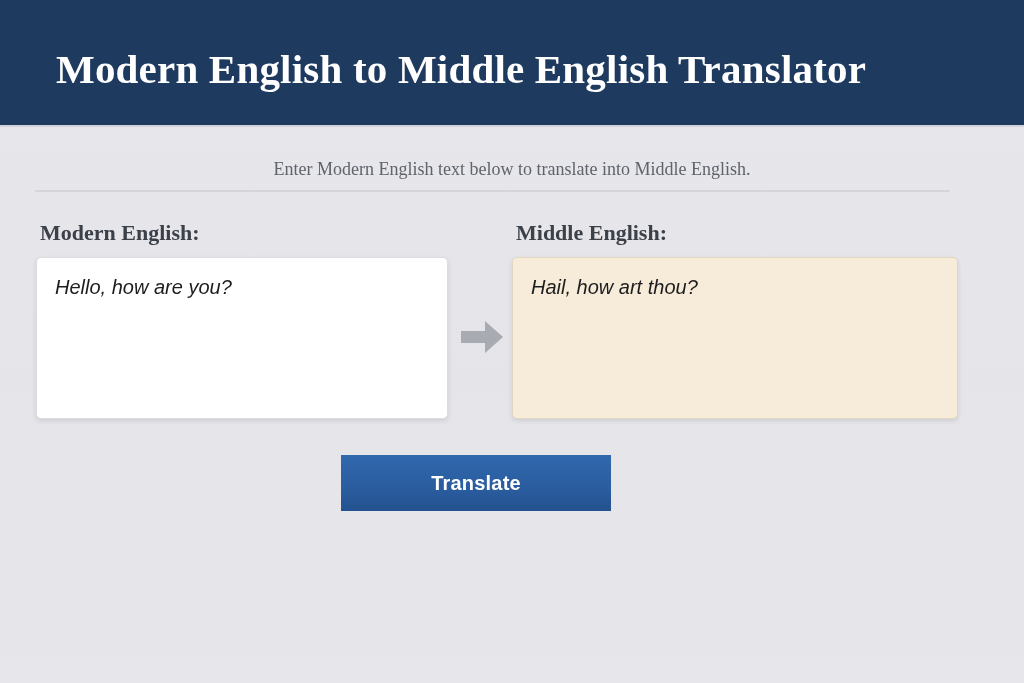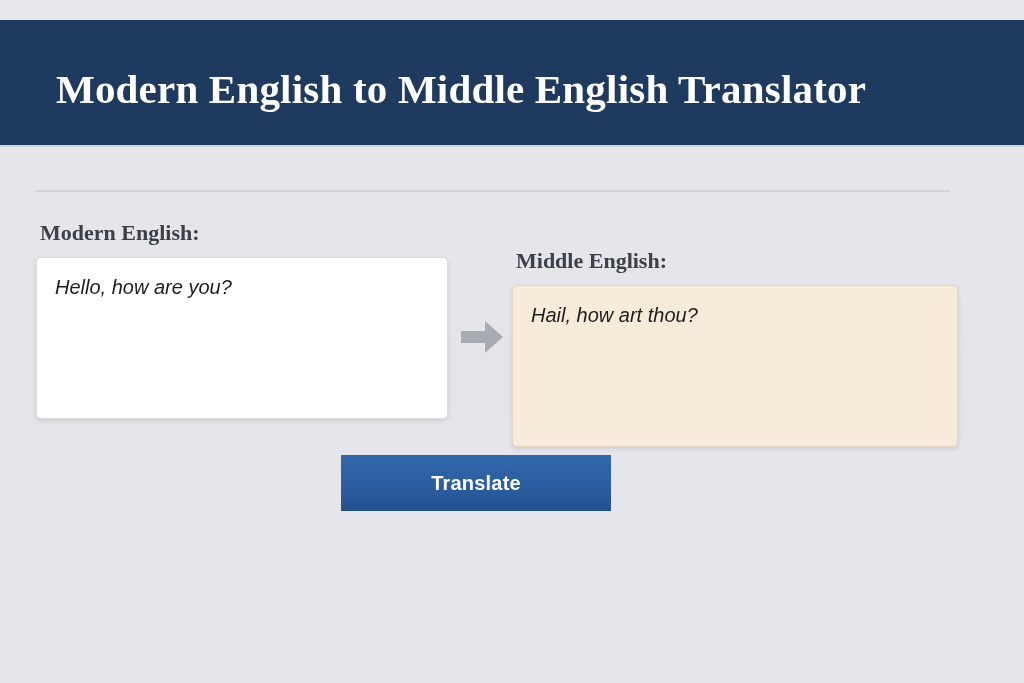--- a/index.html
+++ b/index.html
@@ -25,21 +25,20 @@
   .header {
     position: absolute;
     left: 0;
     top: 0;
     width: 1024px;
     height: 127px;
     background: #1f3a5f;
     border-bottom: 2px solid #cfd2d8;
     box-sizing: border-box;
     overflow: hidden;
-    margin-top: 20px;
   }
   .header-title {
     position: absolute;
     left: 56px;
     top: 46px;
     font-family: "Liberation Serif", "DejaVu Serif", serif;
     font-weight: bold;
     font-size: 41px;
     line-height: 46px;
     color: #ffffff;
@@ -76,21 +75,21 @@
     top: 222px;
     width: 1024px;
     height: 200px;
   }
 
   .pane {
     position: absolute;
     top: 0;
   }
   .pane-source { left: 36px;  width: 412px; }
-  .pane-target { left: 512px; width: 446px; margin-top: 28px; }
+  .pane-target { left: 512px; width: 446px; }
 
   .pane-label {
     font-family: "Liberation Serif", "DejaVu Serif", serif;
     font-weight: bold;
     font-size: 22px;
     line-height: 22px;
     color: #3c4049;
     margin: 0 0 13px 4px;
     white-space: nowrap;
   }
@@ -150,20 +149,21 @@
 </style>
 </head>
 <body>
 
 <div class="app">
 
   <div class="header">
     <div class="header-title">Modern English to Middle English Translator</div>
   </div>
 
+  <div class="subtitle">Enter Modern English text below to translate into Middle English.</div>
   <div class="divider"></div>
 
   <div class="panes">
 
     <div class="pane pane-source">
       <div class="pane-label">Modern English:</div>
       <div class="textbox textbox-input" contenteditable="true" placeholder="Enter Modern English text" style="">Hello, how are you?</div>
     </div>
 
     <div class="arrow-wrap">

